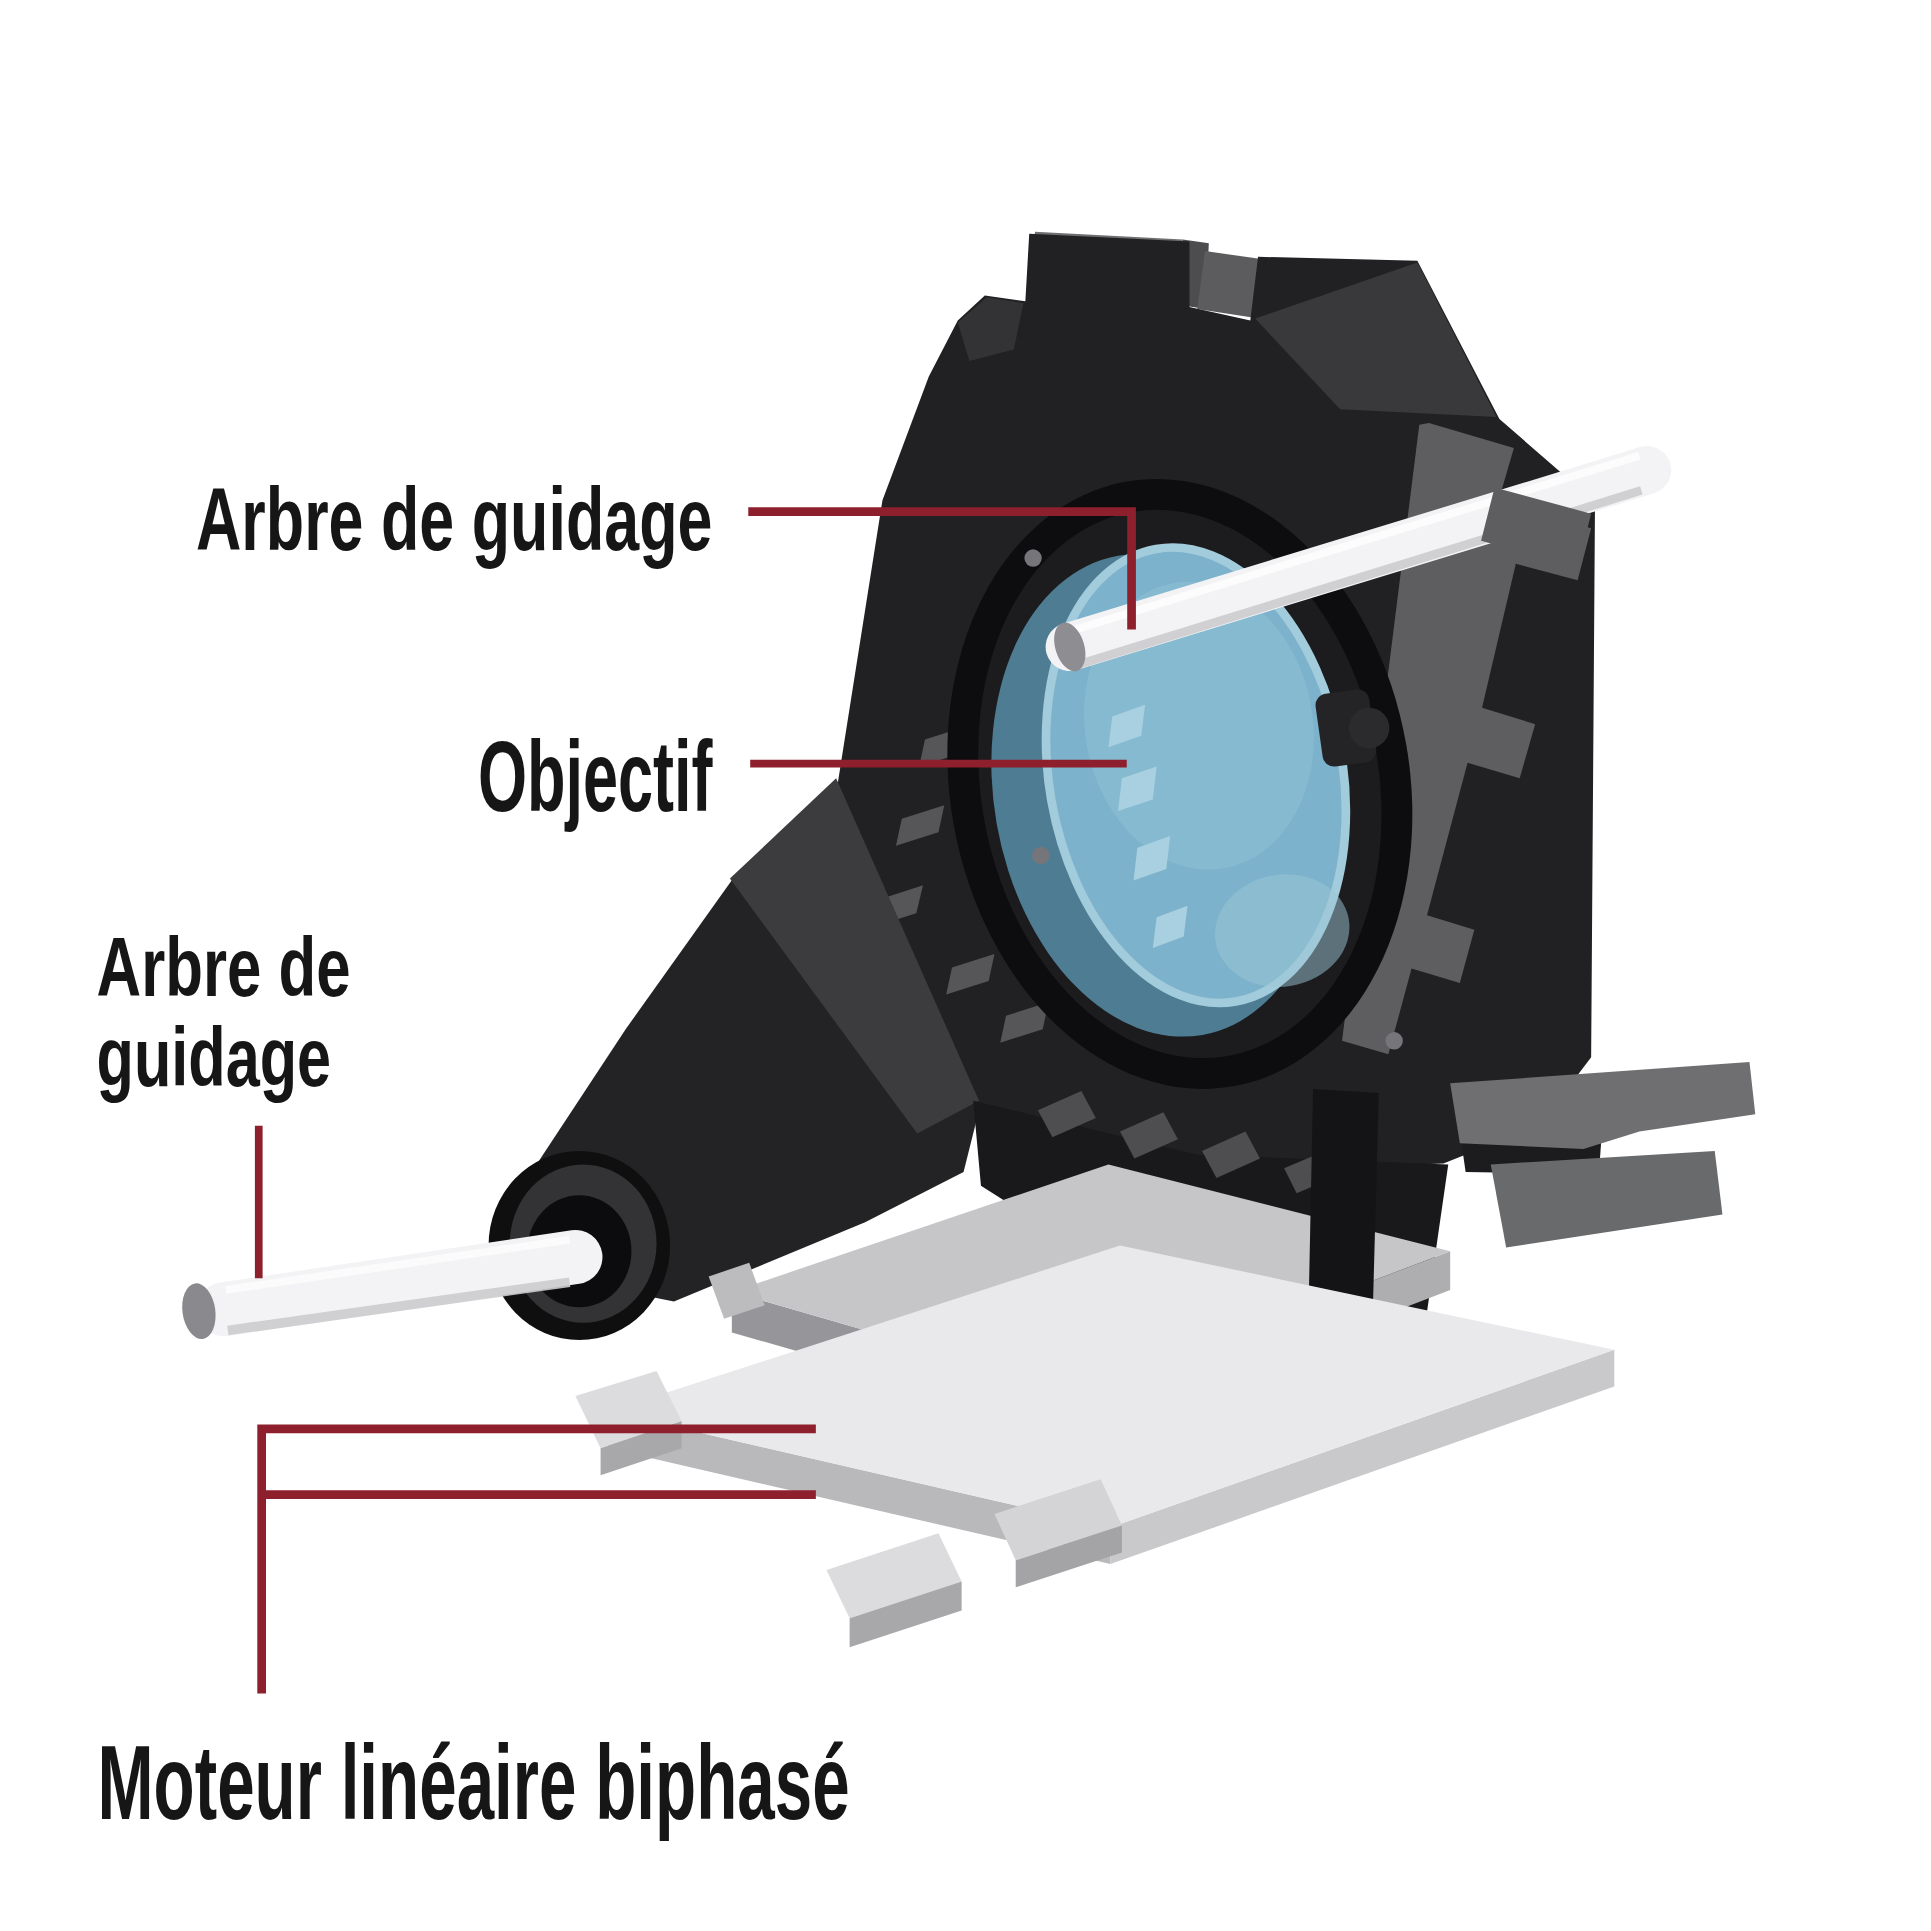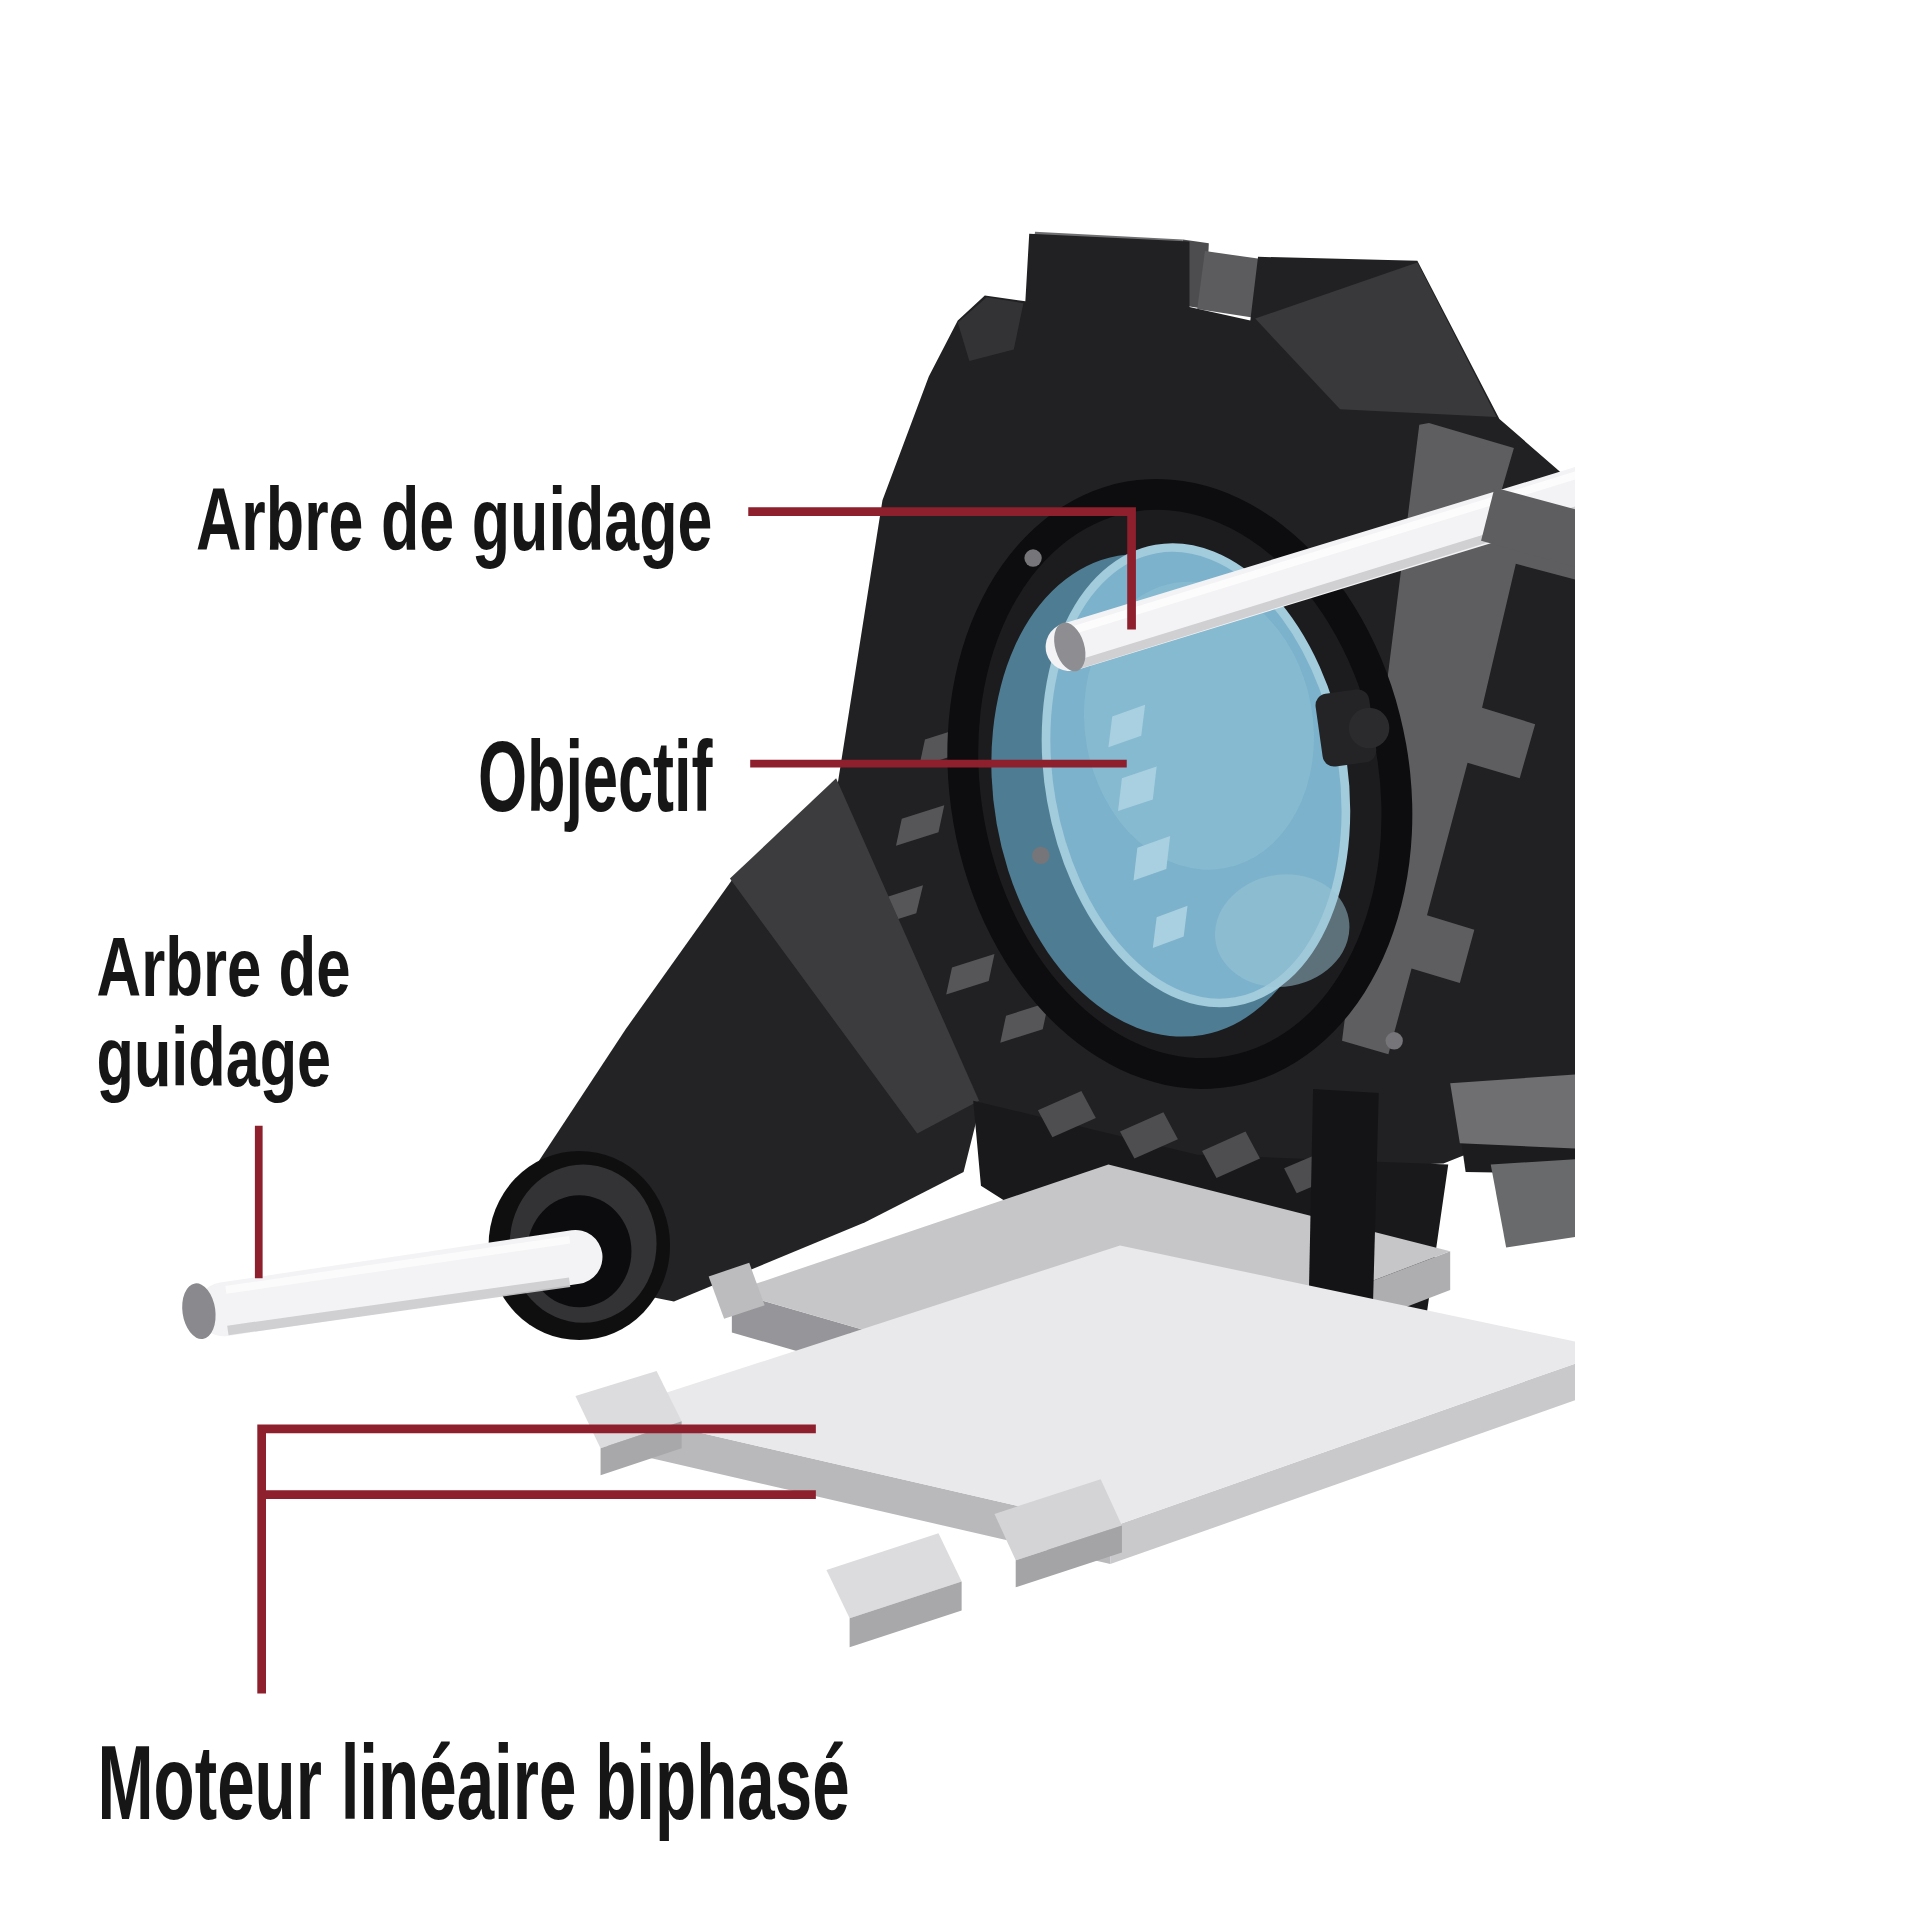--- a/index.html
+++ b/index.html
@@ -1,18 +1,18 @@
 <!DOCTYPE html>
 <html><head>
 <meta charset="utf-8">
 <style>
   html,body{margin:0;padding:0;background:#ffffff;}
   .stage{
     position:relative;
-    width:1575px;height:1931px;
+    width:1931px;height:1931px;
     background:#a21caf;
     font-family:"Liberation Sans",sans-serif;
     overflow:hidden;
   }
   svg{display:block;}
   text.diagram-label{
     font-family:"Liberation Sans","DejaVu Sans",sans-serif;
     font-weight:bold;
   }
 </style>

